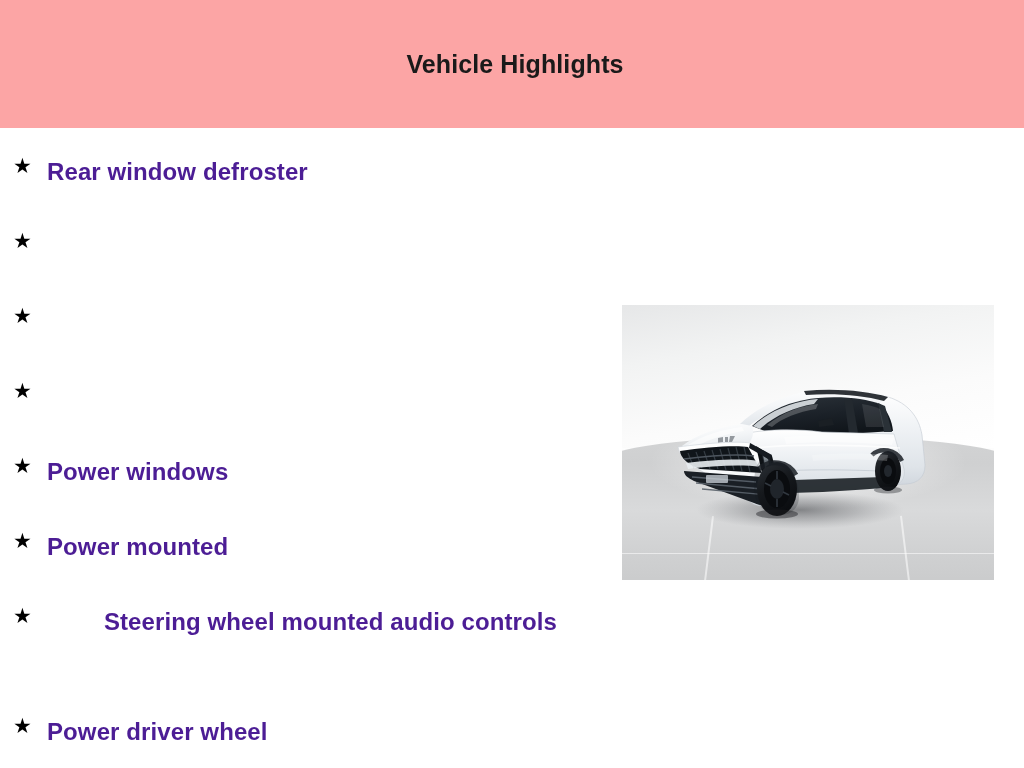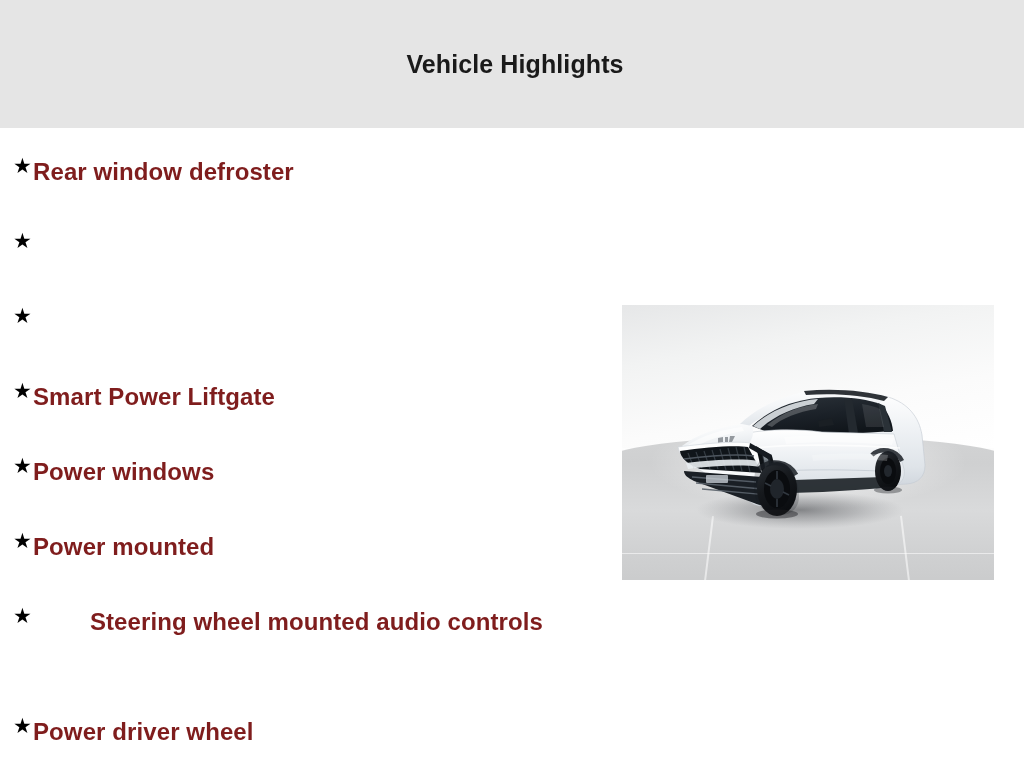--- a/index.html
+++ b/index.html
@@ -15,21 +15,21 @@
     position: relative;
   }
 
   
   #header-band {
     position: absolute;
     left: 0;
     top: 0;
     width: 1024px;
     height: 128px;
-    background: #e5e5e5;
+    background: #fca5a5;
     box-sizing: border-box;
   }
   #header-title {
     position: absolute;
     left: 0;
     top: 52px;
     width: 1030px;
     text-align: center;
     font-size: 25px;
     font-weight: bold;
@@ -52,26 +52,26 @@
   .bullet-star {
     position: absolute;
     left: 13px;
     top: 27px;
     font-size: 21px;
     line-height: 1;
     color: #000000;
   }
   .highlight-label {
     position: absolute;
-    left: 33px;
+    left: 47px;
     top: 26px;
     width: 540px;
     font-size: 24px;
     font-weight: bold;
-    color: #7f1d1d;
+    color: #4c1d95;
     line-height: 36px;
     letter-spacing: 0.1px;
   }
 
   
   #vehicle-photo {
     position: absolute;
     left: 622px;
     top: 305px;
     width: 372px;
@@ -131,21 +131,20 @@
   <div class="highlight-row">
     <span class="bullet-star">★</span>
   </div>
 
   <div class="highlight-row">
     <span class="bullet-star">★</span>
   </div>
 
   <div class="highlight-row">
     <span class="bullet-star">★</span>
-    <span class="highlight-label">Smart Power Liftgate</span>
   </div>
 
   <div class="highlight-row">
     <span class="bullet-star">★</span>
     <span class="highlight-label">Power windows</span>
   </div>
 
   <div class="highlight-row">
     <span class="bullet-star">★</span>
     <span class="highlight-label">Power mounted</span>

